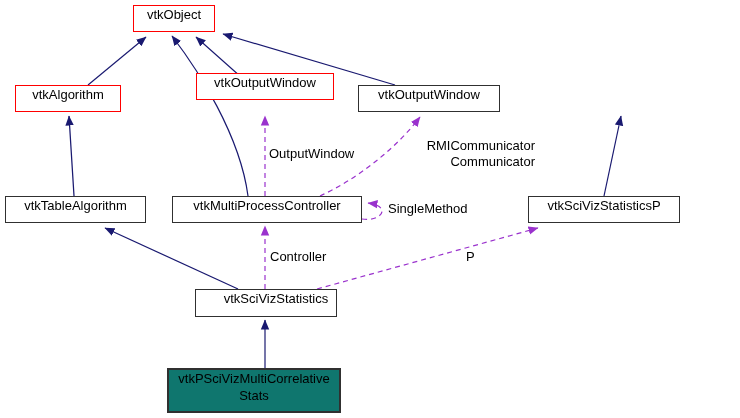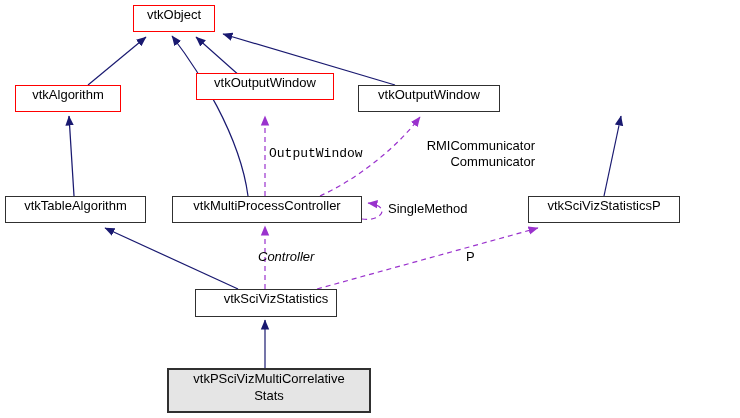--- a/index.html
+++ b/index.html
@@ -94,31 +94,31 @@
   </div>
 
   <div class="node plain" style="left: 528px; top: 196px; width: 152px; height: 27px; border-color: rgb(48, 48, 48);">
     <span>vtkSciVizStatisticsP</span>
   </div>
 
   <div class="node plain" style="left: 195px; top: 289px; width: 142px; height: 28px; border-color: rgb(48, 48, 48); padding-left: 20px;">
     <span>vtkSciVizStatistics</span>
   </div>
 
-  <div class="node highlighted" style="left: 167px; top: 368px; width: 204px; height: 45px; background: #e5e5e5; border-color: rgb(48, 48, 48);">
+  <div class="node highlighted" style="left: 167px; top: 368px; width: 174px; height: 45px; background: #0f766e; border-color: rgb(48, 48, 48);">
     <span>vtkPSciVizMultiCorrelative</span>
     <span>Stats</span>
   </div>
 
-  <div class="edge-label" style="left:269px;top:146px;font-family:Liberation Mono, monospace;">OutputWindow</div>
+  <div class="edge-label" style="left:269px;top:146px;">OutputWindow</div>
 
   <div class="edge-label centered" style="left:402px;top:138px;width:133px;">
     <div>RMICommunicator</div>
     <div>Communicator</div>
   </div>
 
   <div class="edge-label" style="left:388px;top:201px;">SingleMethod</div>
 
-  <div class="edge-label" style="left:258px;top:249px;font-style:italic;">Controller</div>
+  <div class="edge-label" style="left:270px;top:249px;">Controller</div>
 
   <div class="edge-label" style="left:466px;top:249px;">P</div>
 
 </div>
 
 </body></html>

